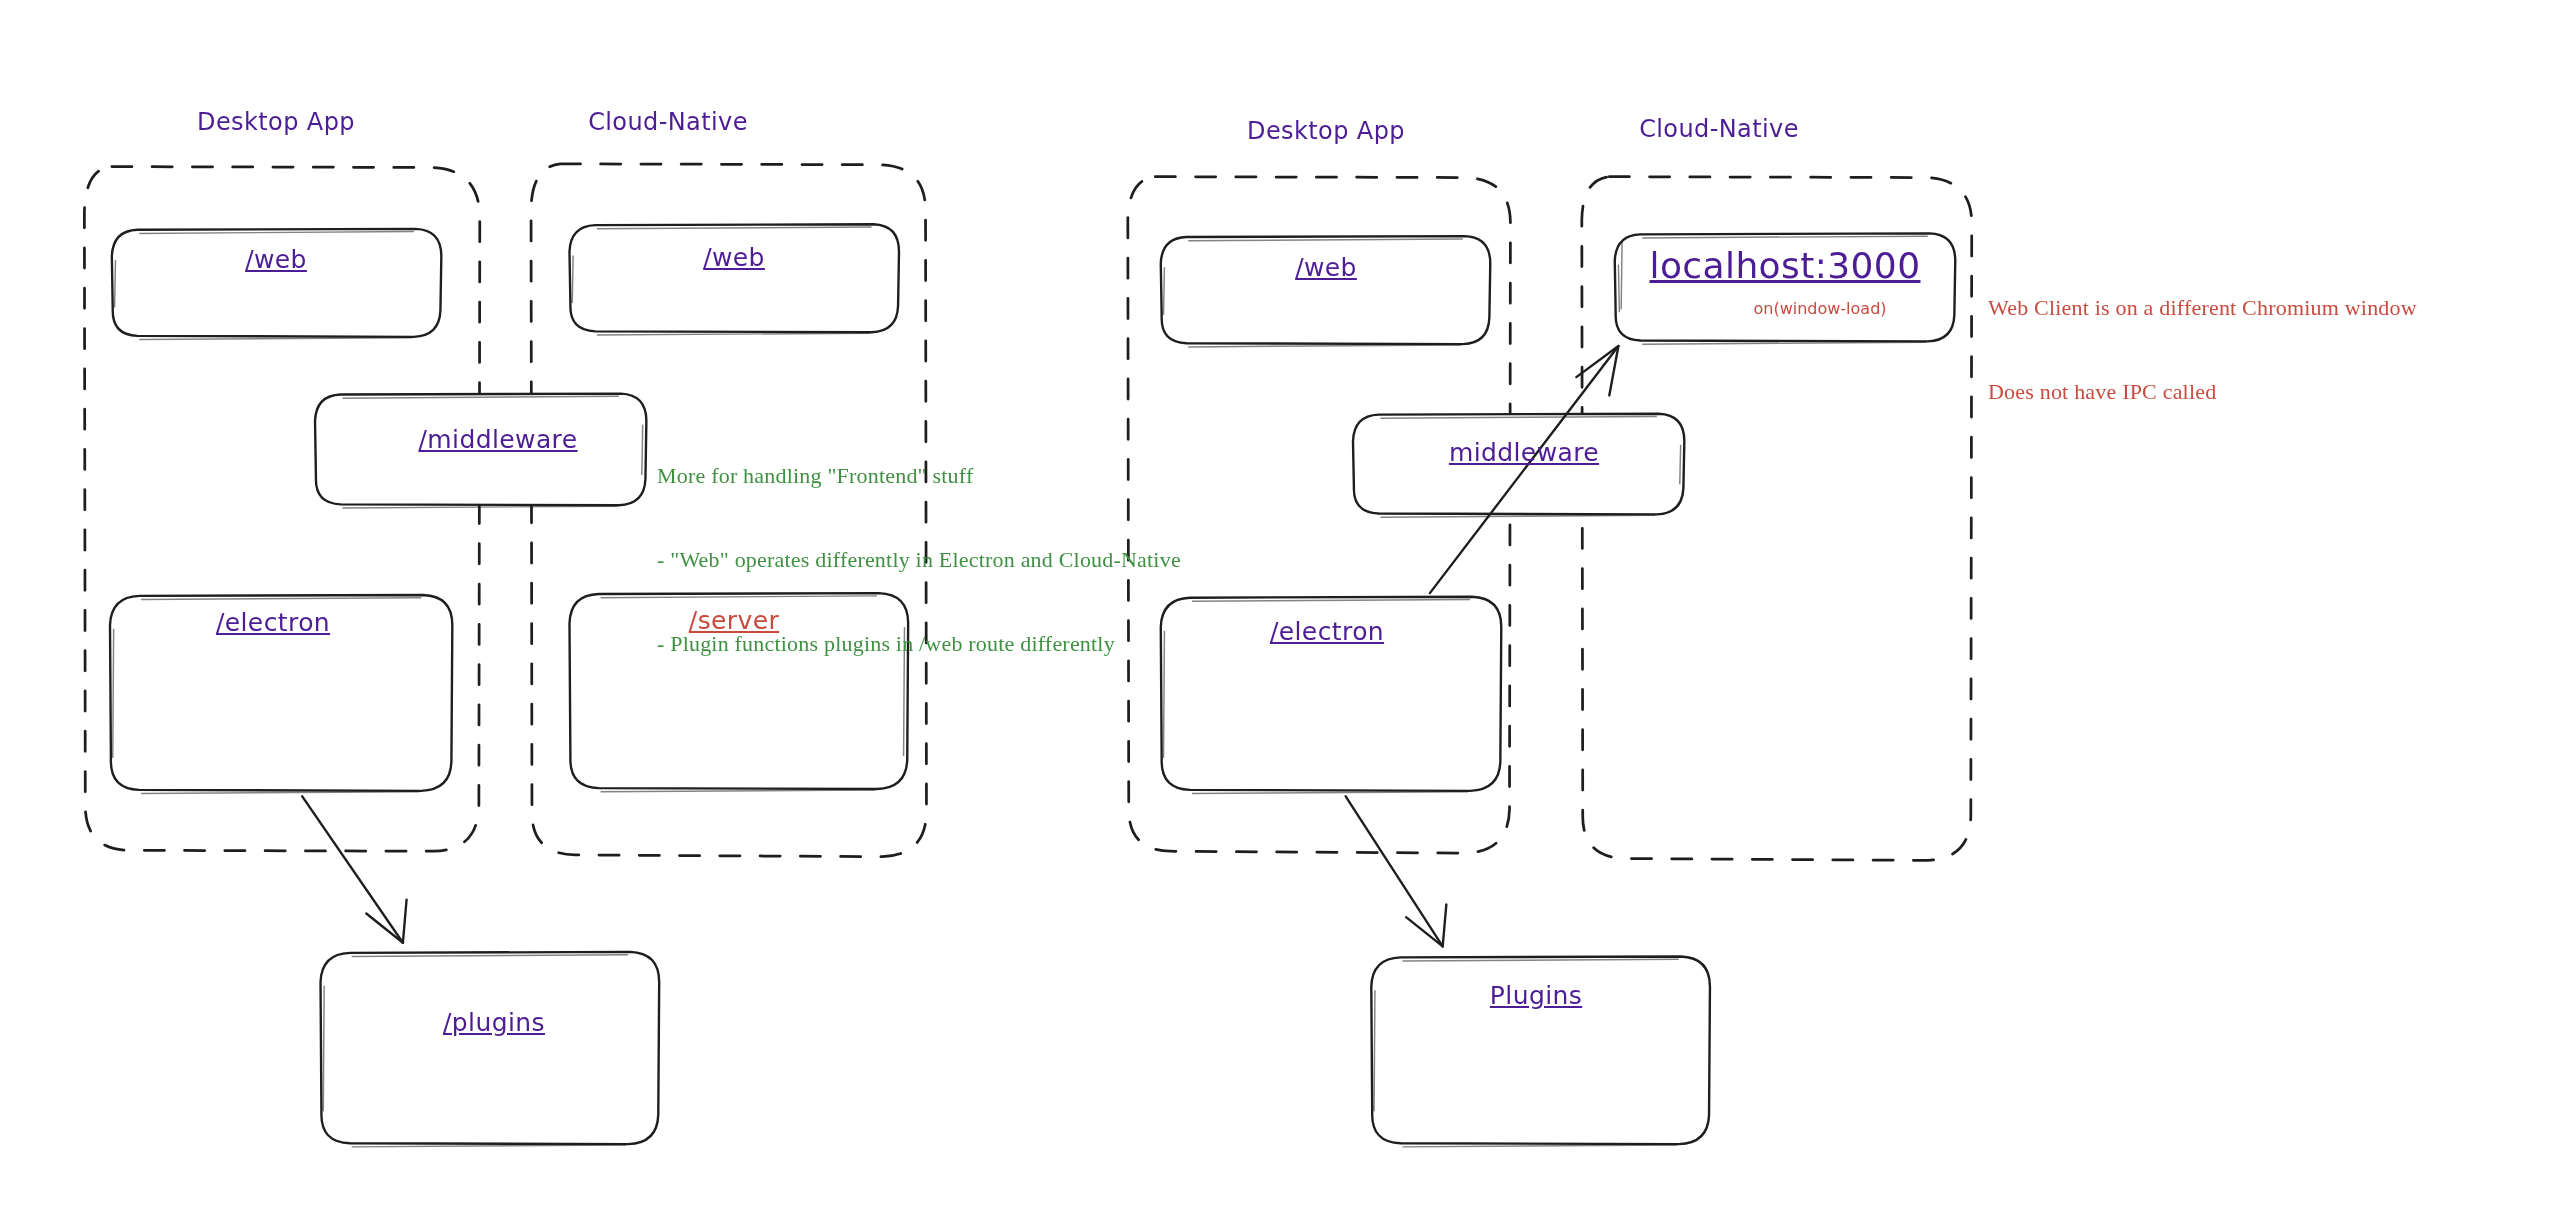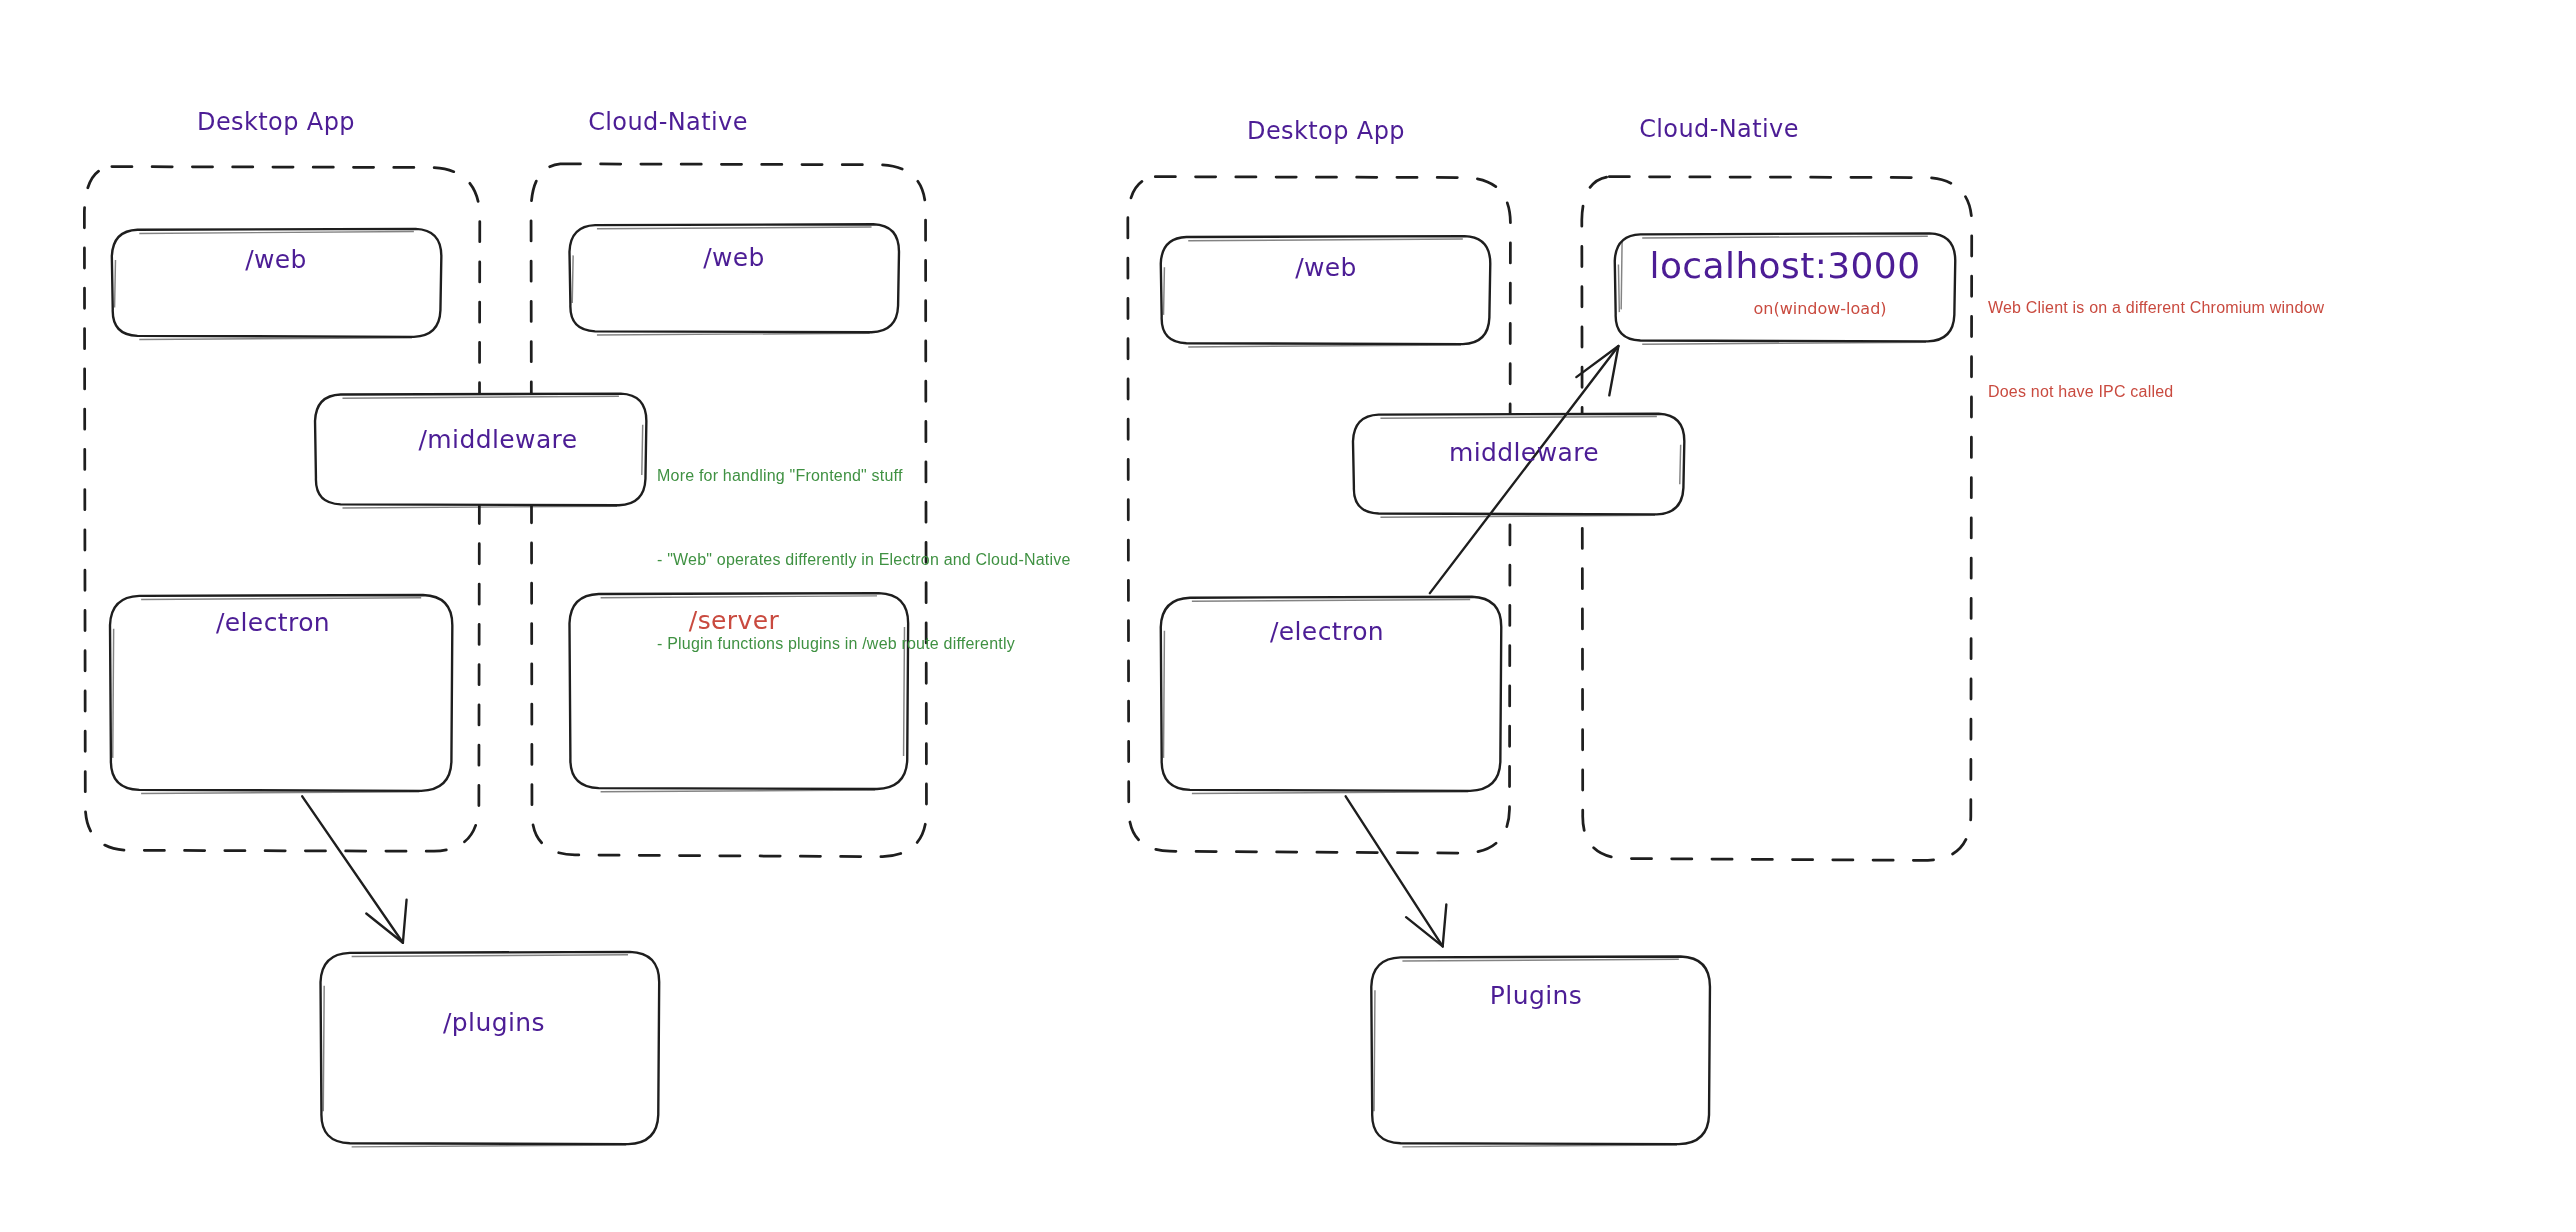--- a/index.html
+++ b/index.html
@@ -29,30 +29,31 @@
   }
   .group-title {
     font-size: 24px;
     transform: translateX(-50%);
     text-align: center;
   }
   .box-title {
     font-size: 25px;
     transform: translateX(-50%);
     text-align: center;
+    text-decoration: underline;
   }
   .box-title.big {
     font-size: 36px;
   }
   .note {
     position: absolute;
     white-space: pre;
-    font-size: 16px;
+    font-size: 22px;
     line-height: 28px;
-    font-family: Liberation Sans, sans-serif;
+    font-family: Liberation Serif, serif;
     letter-spacing: 0.2px;
   }
   .note.green { color: #3f9142; }
   .note.red   { color: #c94a3f; }
   .sub-red {
     position: absolute;
     white-space: pre;
     color: #c94a3f;
     font-size: 16px;
     transform: translateX(-50%);

